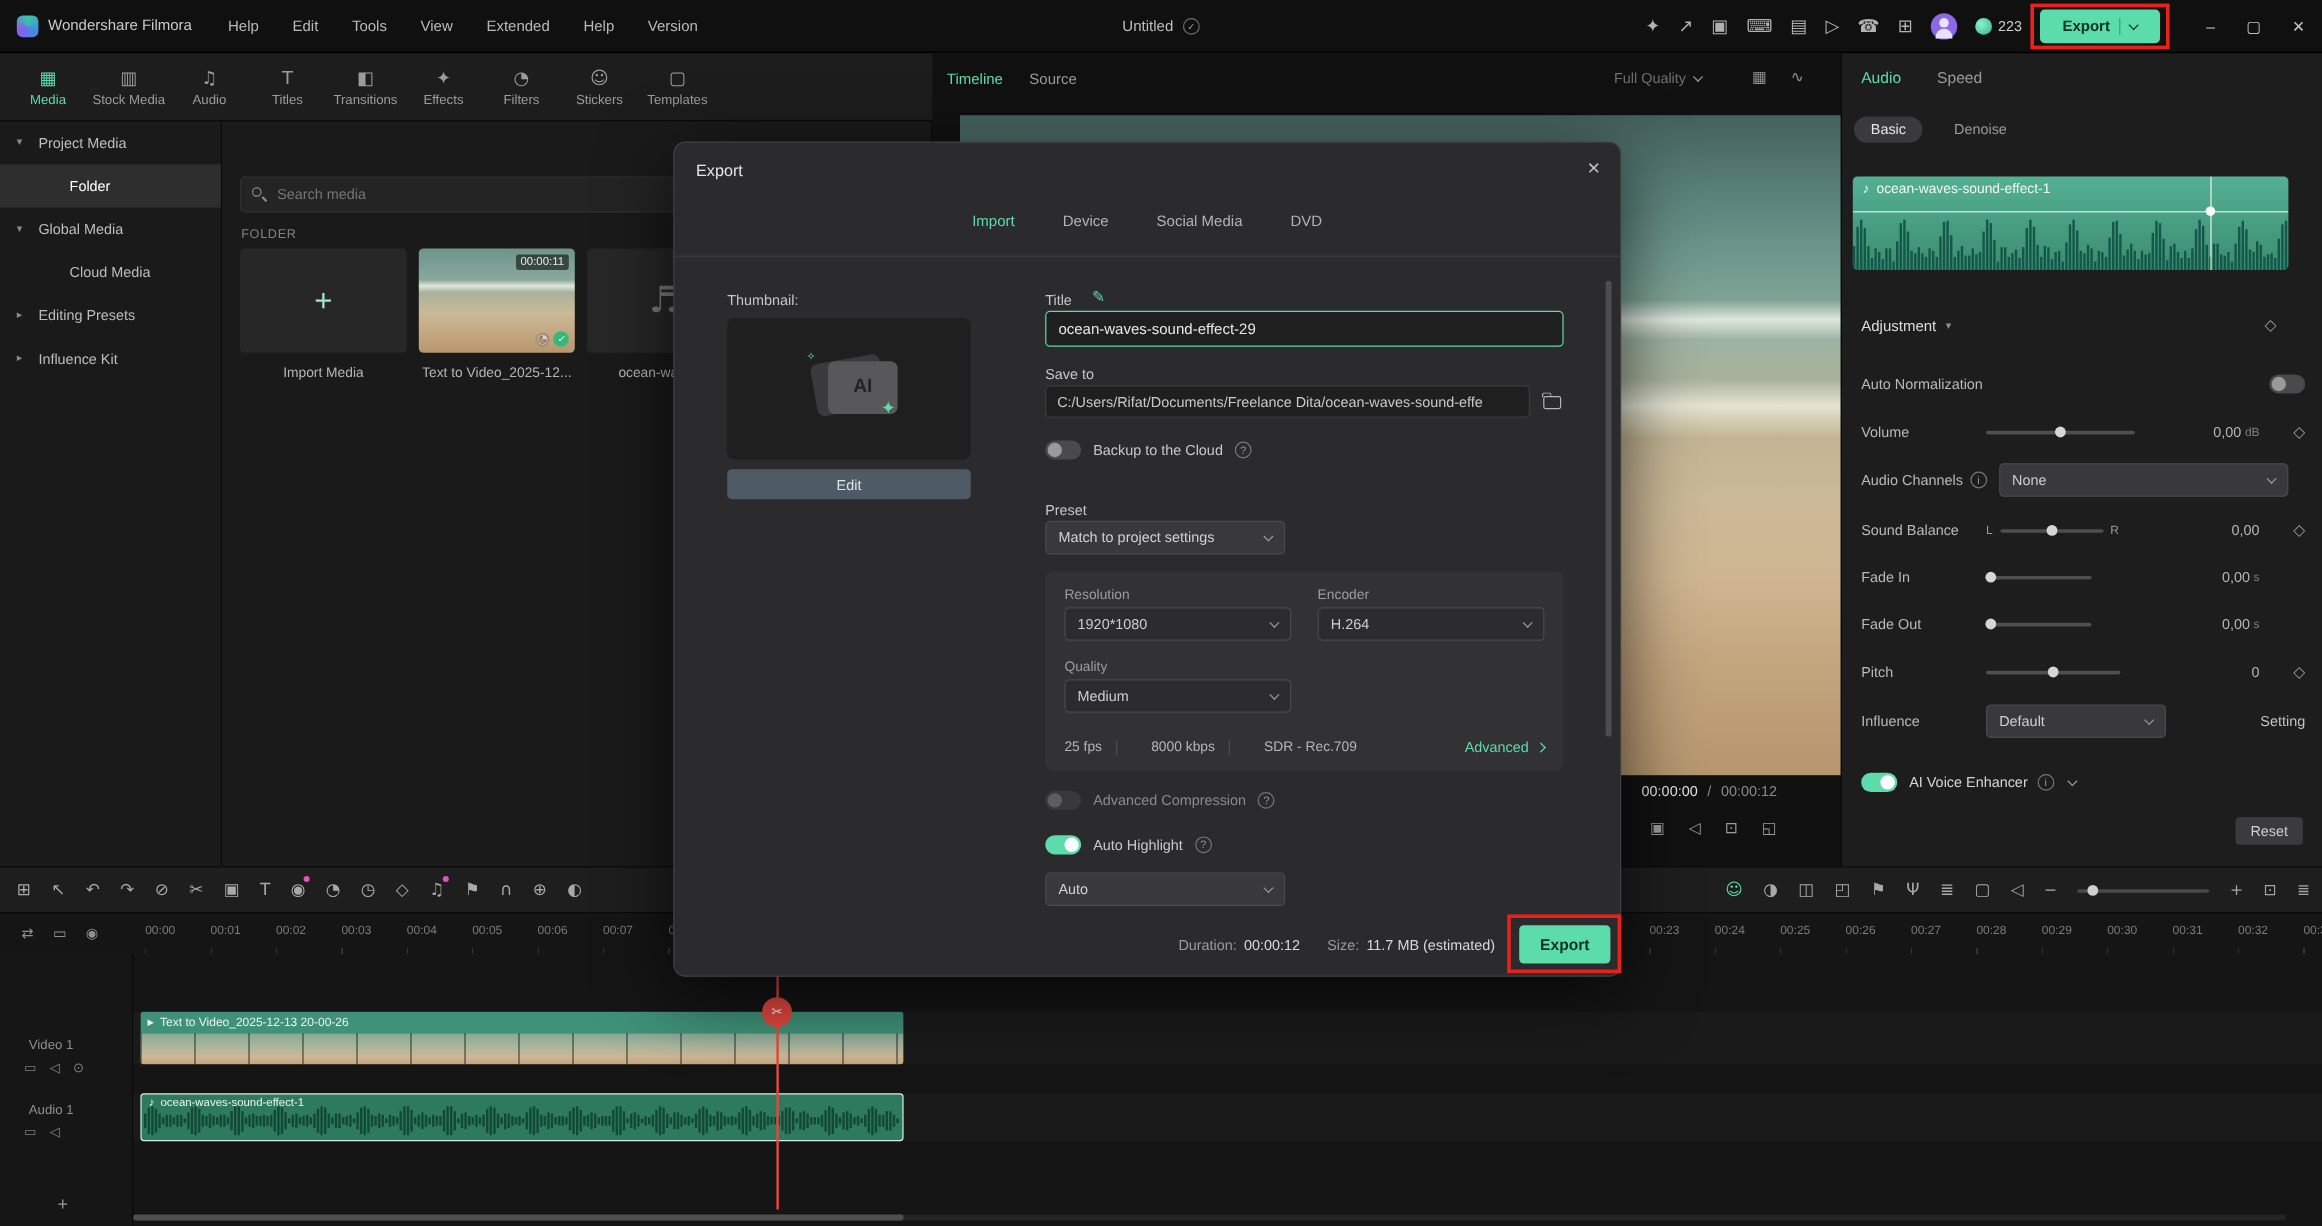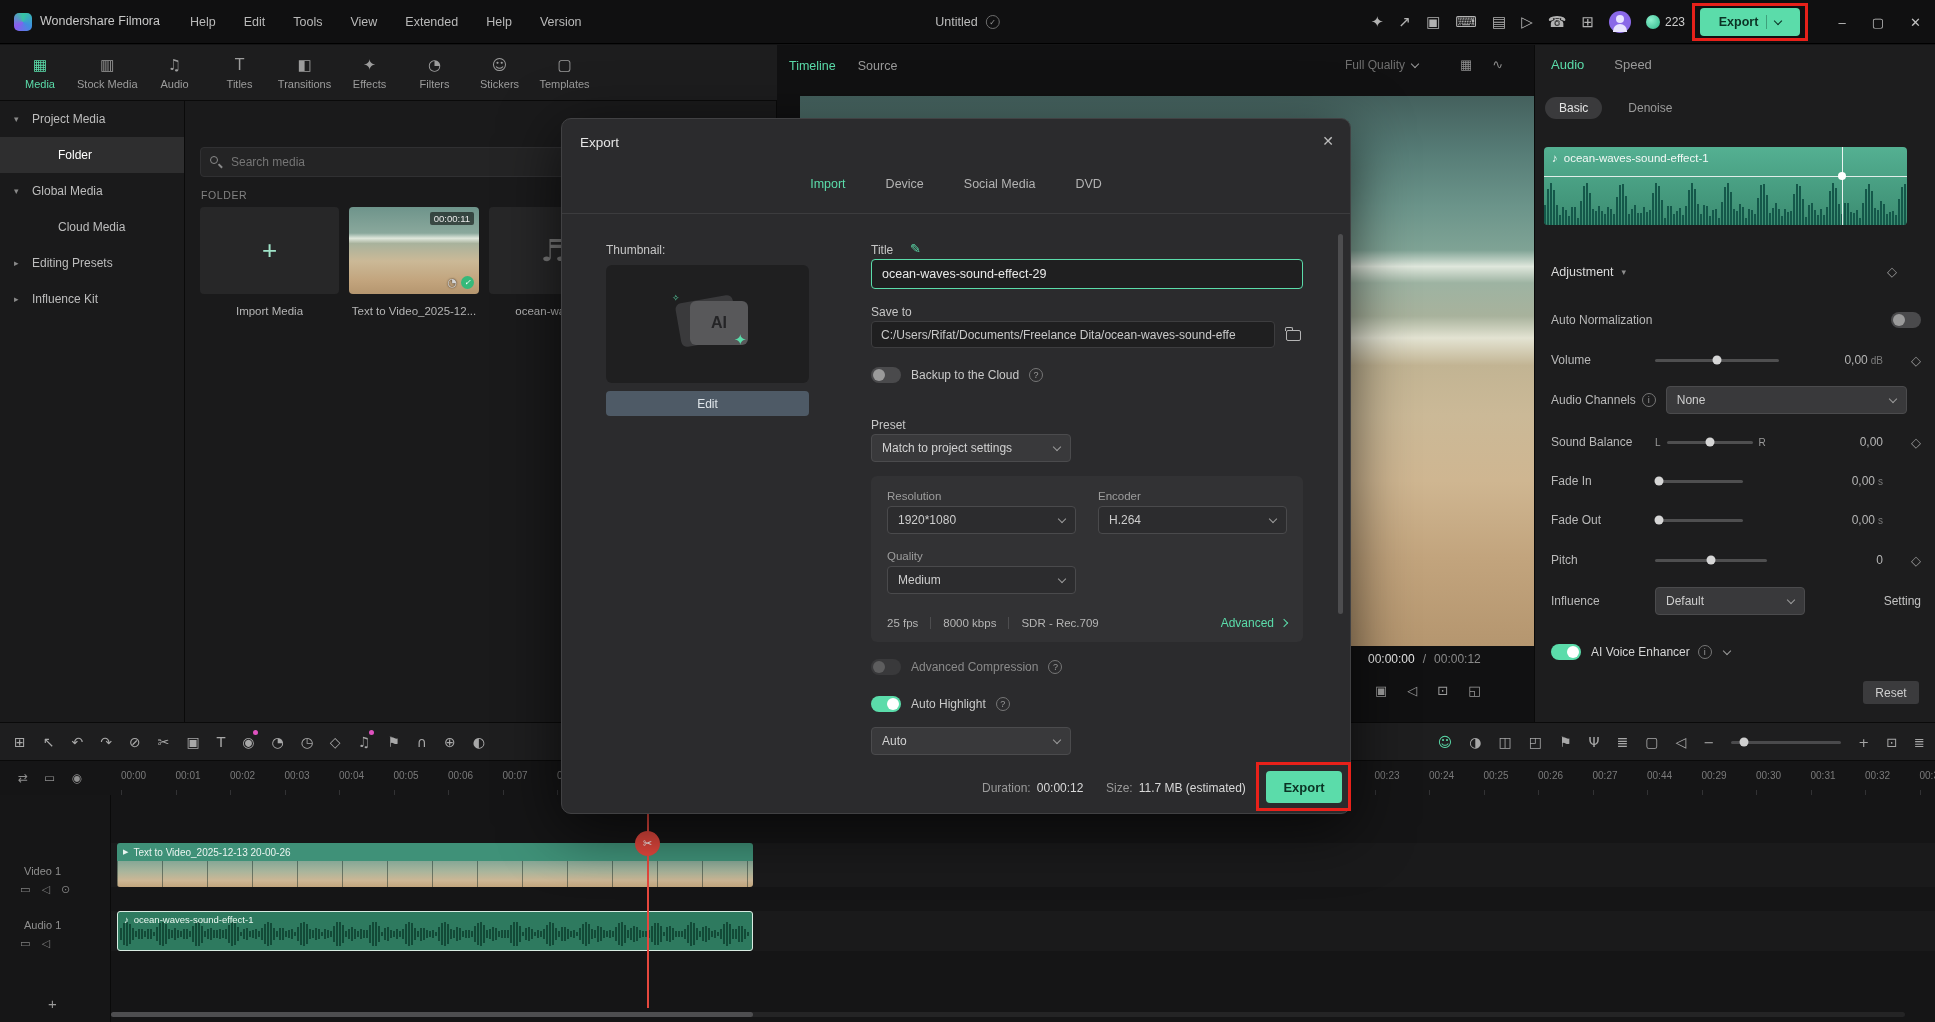--- a/index.html
+++ b/index.html
@@ -172,21 +172,21 @@
   .hrow{position:absolute;display:flex;align-items:center;gap:10px}
   .hrow .lbl{font-size:12px;color:#c9c9c9}
   .hrow .lbl.dim{color:#8a8a8a}
   .dlg-dd{position:absolute;height:28px;background:#39393b;border:1px solid #4b4b4d;border-radius:4px;display:flex;align-items:center;
           justify-content:space-between;padding:0 10px;font-size:12px;color:#d2d2d2;cursor:pointer}
   .card{position:absolute;left:309px;top:357px;width:432px;height:166px;background:#323234;border-radius:6px;padding:14px 16px}
   .card-grid{display:grid;grid-template-columns:1fr 1fr;column-gap:22px;row-gap:6px}
   .card .dd{height:28px;background:#2c2c2e;border:1px solid #4a4a4c;margin-top:4px;margin-bottom:10px}
   .info-row{position:absolute;left:16px;right:16px;bottom:12px;display:flex;align-items:center}
   .chip{font-size:11.5px;color:#b5b5b5}
-  .chip+.chip{border-left:1px solid #4d4d4f;margin-left:12px;padding-left:12px}
+  .chip+.chip{border-left:1px solid #4d4d4f;margin-left:12px;padding-left:28px}
   .adv-link{margin-left:auto;display:flex;align-items:center;gap:7px;color:var(--accent);font-size:12px;cursor:pointer}
   .adv-link .chev{border-color:var(--accent);transform:rotate(-45deg);margin-top:0}
   .f-export{position:absolute;left:704px;top:652px;width:76px;height:32px;background:var(--accent);border:none;border-radius:4px;
             color:#0b3224;font-weight:700;font-size:13px;cursor:pointer}
   .f-meta{position:absolute;top:662px;font-size:12px;color:#9a9a9a;display:flex;gap:6px}
   .f-meta b{font-weight:400;color:#d8d8d8}
   .dlg-scroll{position:absolute;right:7px;top:115px;width:5px;height:380px;background:#4d4d4f;border-radius:3px;cursor:pointer}
 
   
   .timeline{position:absolute;left:0;top:722px;width:100%;height:300px;background:#151516;border-top:1px solid #0a0a0a}
@@ -822,21 +822,21 @@
           <span class="r-lbl">00:18</span>
           <span class="r-lbl">00:19</span>
           <span class="r-lbl">00:20</span>
           <span class="r-lbl">00:21</span>
           <span class="r-lbl">00:22</span>
           <span class="r-lbl">00:23</span>
           <span class="r-lbl">00:24</span>
           <span class="r-lbl">00:25</span>
           <span class="r-lbl">00:26</span>
           <span class="r-lbl">00:27</span>
-          <span class="r-lbl">00:44</span>
+          <span class="r-lbl">00:28</span>
           <span class="r-lbl">00:29</span>
           <span class="r-lbl">00:30</span>
           <span class="r-lbl">00:31</span>
           <span class="r-lbl">00:32</span>
           <span class="r-lbl">00:33</span>
         </div>
       <div class="ruler-ticks"></div>
     </div>
 
     <div class="track-col">

